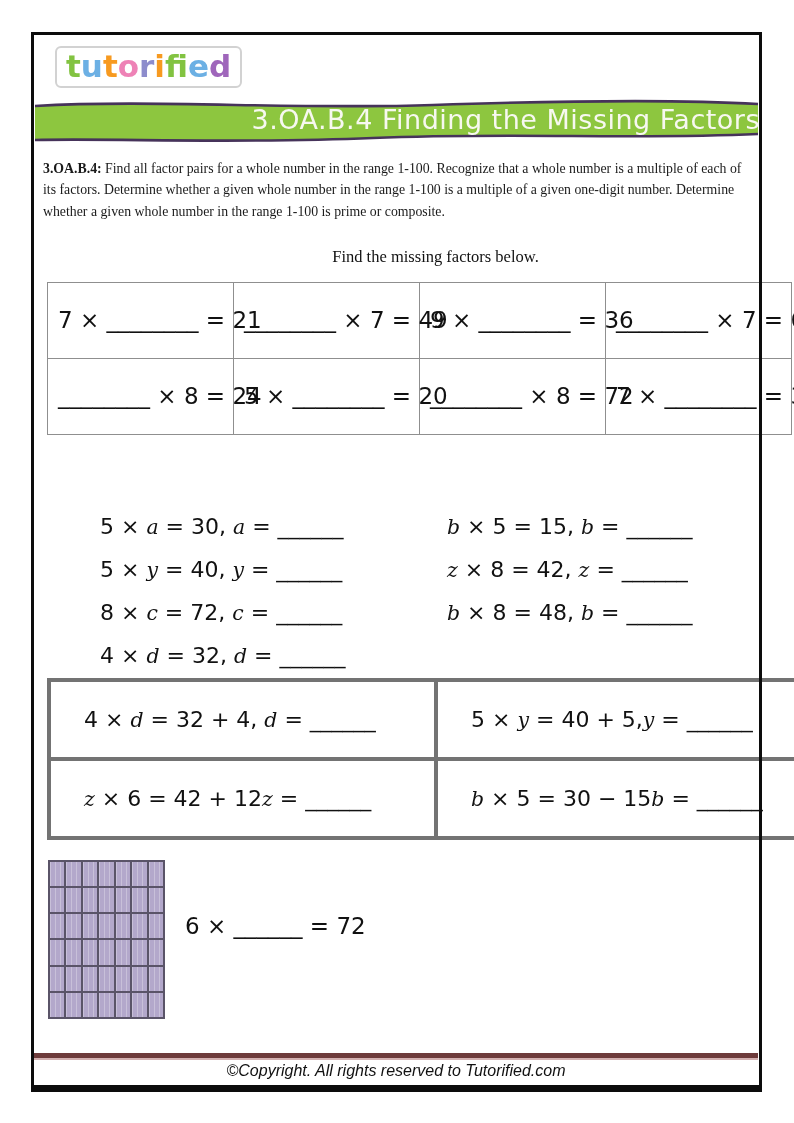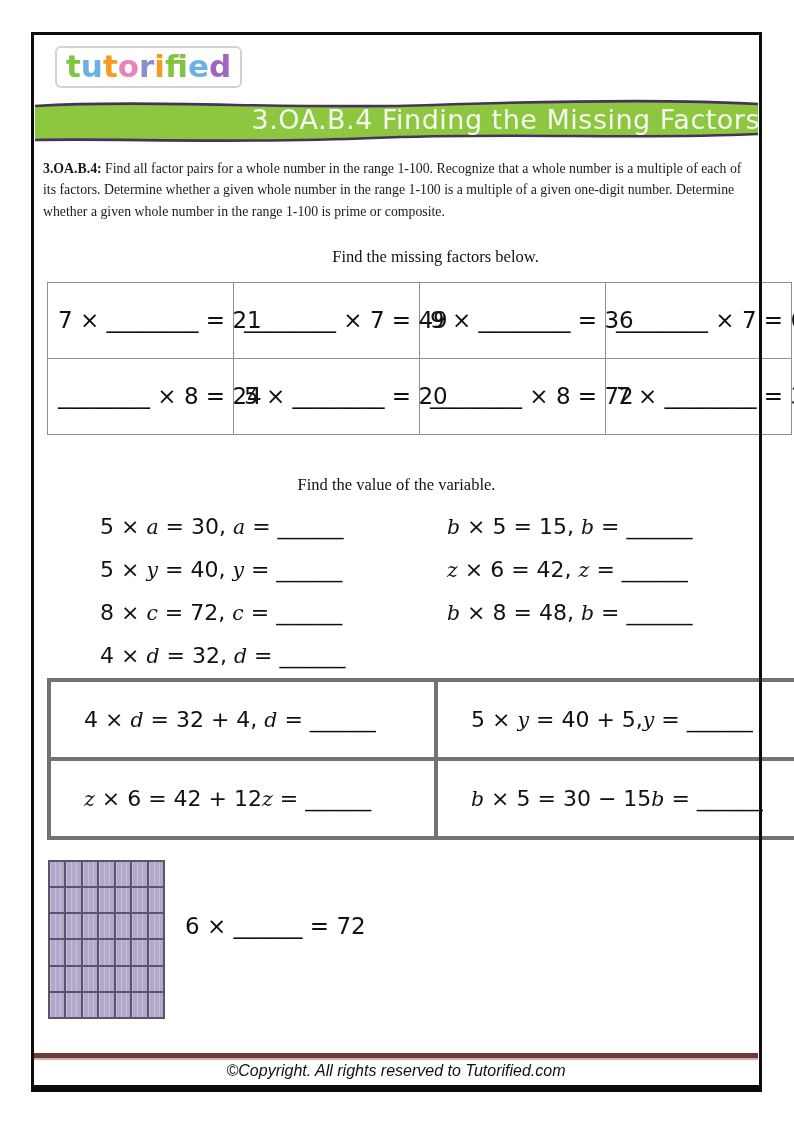--- a/index.html
+++ b/index.html
@@ -127,31 +127,30 @@
     </tr>
     <tr>
       <td>________ × 8 = 24</td>
       <td>5 × ________ = 20</td>
       <td>________ × 8 = 72</td>
       <td>7 × ________ = 35</td>
     </tr>
   </tbody>
     </table>
 
-  <div class="sec-heading h-variable">Find the value of the variable.</div>
 
   <div class="varcol varcol-left">
     <div class="var-row"><span class="seg-n">5 × </span><span class="seg-v">a</span><span class="seg-n"> = 30, </span><span class="seg-v">a</span><span class="seg-n"> = ______</span></div>
     <div class="var-row"><span class="seg-n">5 × </span><span class="seg-v">y</span><span class="seg-n"> = 40, </span><span class="seg-v">y</span><span class="seg-n"> = ______</span></div>
     <div class="var-row"><span class="seg-n">8 × </span><span class="seg-v">c</span><span class="seg-n"> = 72, </span><span class="seg-v">c</span><span class="seg-n"> = ______</span></div>
     <div class="var-row"><span class="seg-n">4 × </span><span class="seg-v">d</span><span class="seg-n"> = 32, </span><span class="seg-v">d</span><span class="seg-n"> = ______</span></div>
   </div>
   <div class="varcol varcol-right">
     <div class="var-row"><span class="seg-v">b</span><span class="seg-n"> × 5 = 15, </span><span class="seg-v">b</span><span class="seg-n"> = ______</span></div>
-    <div class="var-row"><span class="seg-v">z</span><span class="seg-n"> × 6 = 42, </span><span class="seg-v">z</span><span class="seg-n"> = ______</span></div>
+    <div class="var-row"><span class="seg-v">z</span><span class="seg-n"> × 8 = 42, </span><span class="seg-v">z</span><span class="seg-n"> = ______</span></div>
     <div class="var-row"><span class="seg-v">b</span><span class="seg-n"> × 8 = 48, </span><span class="seg-v">b</span><span class="seg-n"> = ______</span></div>
   </div>
 
   <table class="boxed">
     <tbody>
         <tr>
       <td><span class="seg-n">4 × </span><span class="seg-v">d</span><span class="seg-n"> = 32 + 4,   </span><span class="seg-v">d</span><span class="seg-n"> = ______</span></td>
       <td><span class="seg-n">5 × </span><span class="seg-v">y</span><span class="seg-n"> = 40 + 5,</span><span class="seg-v">y</span><span class="seg-n"> = ______</span></td>
     </tr>
     <tr>

